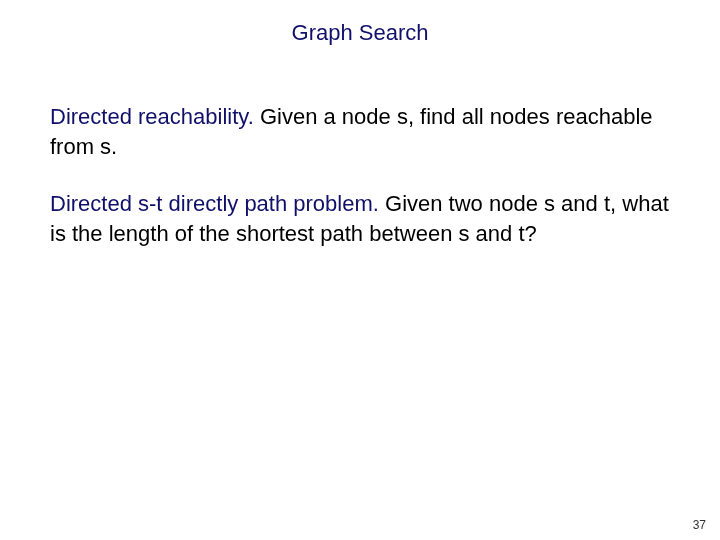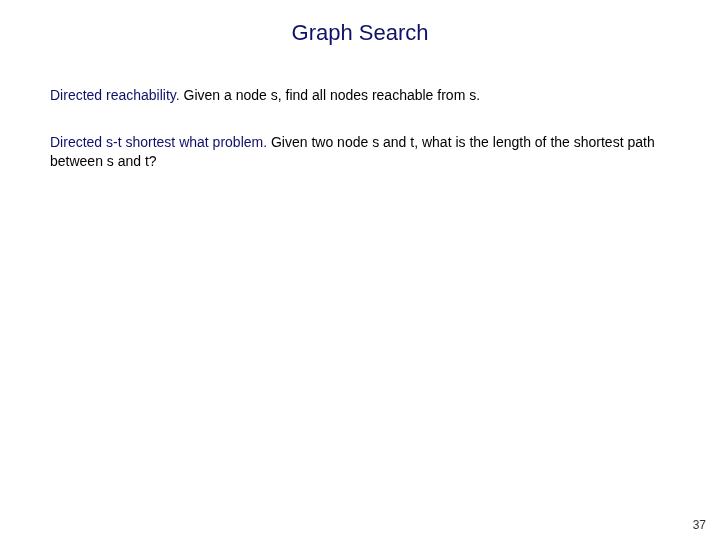--- a/index.html
+++ b/index.html
@@ -13,25 +13,25 @@
     }
     .slide {
       width: 100%;
       height: 100%;
       padding: 20px 50px 0 50px;
     }
     .title {
       text-align: center;
       font-size: 22px;
       color: #10106a;
-      margin-bottom: 40px;
+      margin-bottom: 56px;
       font-weight: normal;
     }
     .para {
-      font-size: 14px;
+      font-size: 22px;
       line-height: 1.35;
       margin-bottom: 28px;
       color: #000;
     }
     .lead {
       color: #10106a;
     }
     .page-num {
       position: absolute;
       bottom: 8px;
@@ -45,21 +45,21 @@
 <body>
 
 <div class="slide">
   <h1 class="title">Graph Search</h1>
 
   <div class="para">
     <span class="lead">Directed reachability.</span><span>  Given a node s, find all nodes reachable from s.</span>
   </div>
 
   <div class="para">
-    <span class="lead">Directed s-t shortest what problem.</span><span>  Given two node s and t, what is the length of the shortest path between s and t?</span>
+    <span class="lead">Directed s-t directly path problem.</span><span>  Given two node s and t, what is the length of the shortest path between s and t?</span>
   </div>
 
 
   <div style="height:28px"></div>
 
 </div>
 
 <div class="page-num">37</div>
 
 </body></html>

